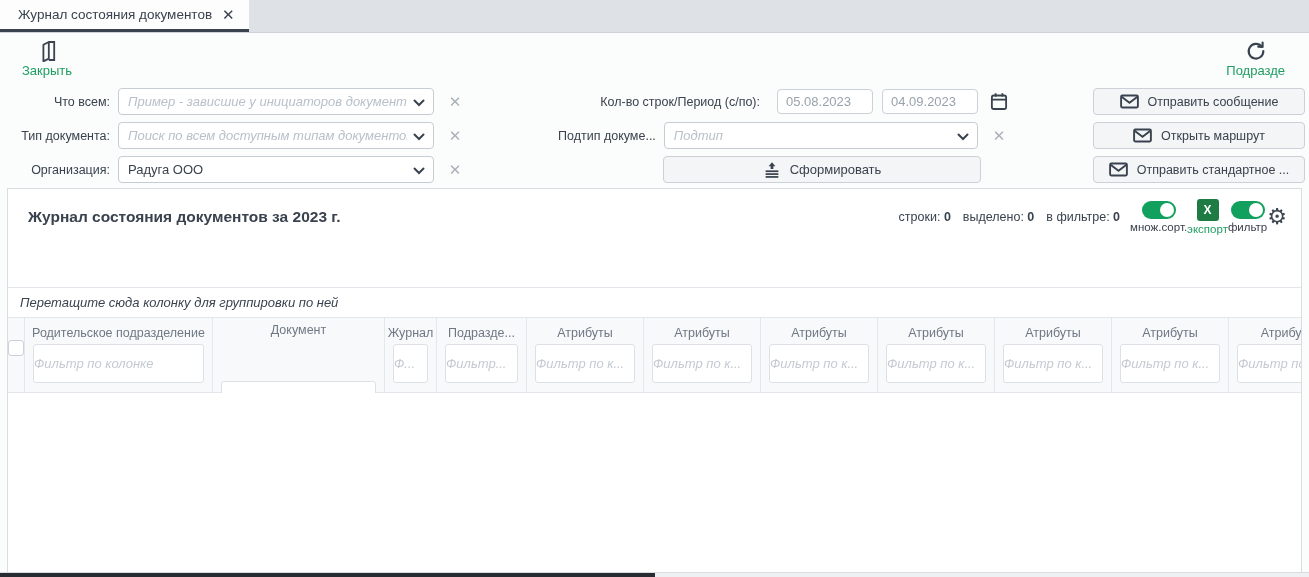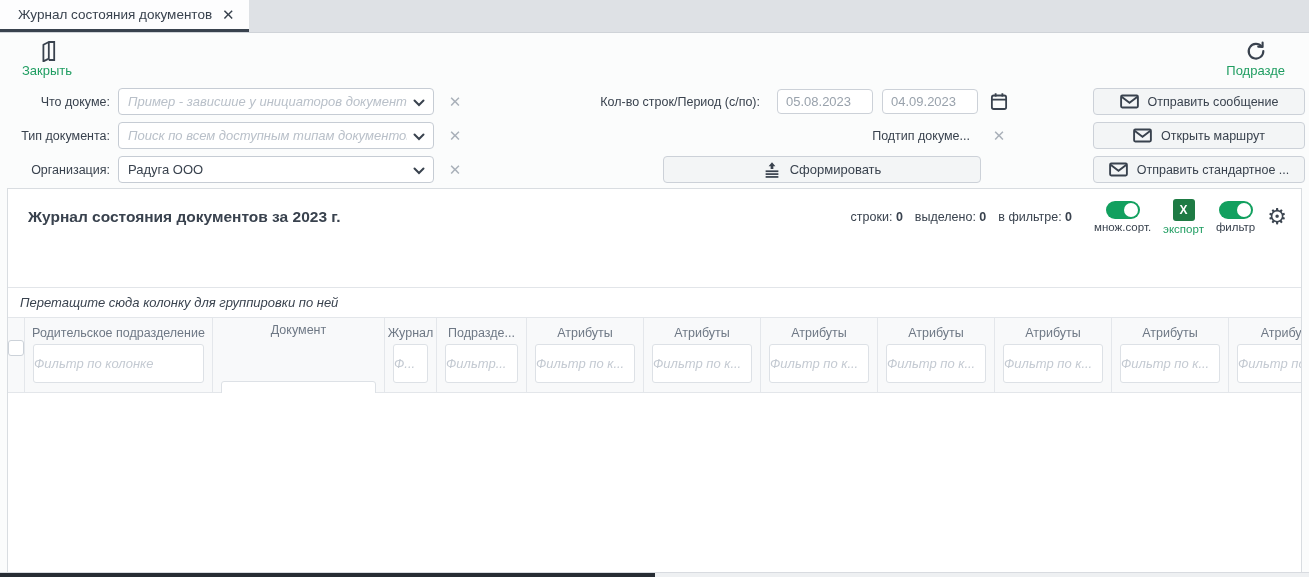--- a/index.html
+++ b/index.html
@@ -39,21 +39,21 @@
   .cal-btn { margin-left:12px; cursor:pointer; display:flex; align-items:center; }
   .gen-btn { width:318px; height:27px; margin-right:27px; background:#f3f5f6; border:1px solid #ccd1d8; border-radius:4px;
     display:flex; align-items:center; justify-content:center; gap:9px; font-size:13px; cursor:pointer; }
   .act-btn { width:212px; height:27px; margin-bottom:7px; background:#f3f5f6; border:1px solid #ccd1d8; border-radius:4px;
     display:flex; align-items:center; justify-content:center; gap:9px; font-size:12.5px; cursor:pointer; white-space:nowrap; overflow:hidden; }
 
   
   .panel { flex:1; margin:0 7px; border:1px solid #d9dde1; background:#fff; display:flex; flex-direction:column; overflow:hidden; }
   .panel-head { height:52px; display:flex; align-items:center; justify-content:space-between; padding:4px 14px 0 20px; flex:0 0 auto; }
   .panel-title { font-size:15.5px; font-weight:bold; }
-  .head-right { display:flex; align-items:center; gap:12px; }
+  .head-right { display:flex; align-items:center; gap:0; }
   .stats { display:flex; gap:12px; font-size:12.5px; margin-right:10px; }
   .stat b { font-weight:bold; }
   .tgl-block { display:flex; flex-direction:column; align-items:center; gap:2px; cursor:pointer; }
   .tgl { width:34px; height:18px; border-radius:9px; background:#12a05f; position:relative; }
   .tgl::after { content:""; position:absolute; right:2px; top:2px; width:14px; height:14px; border-radius:50%; background:#fff; }
   .tgl-label { font-size:11.5px; }
   .xls { width:22px; height:22px; border-radius:3px; background:#1e7b44; color:#fff; font-weight:bold; font-size:12px;
     display:flex; align-items:center; justify-content:center; }
   .xls-label { font-size:11.5px; color:#1f9d61; }
   .gear { font-size:22px; color:#3c4550; cursor:pointer; line-height:1; }
@@ -110,21 +110,21 @@
         </svg>
       </span>
       <span class="tlabel">Подразде</span>
     </div>
   </div>
 
   <div class="filters">
 
     <div class="fg-left">
       <div class="frow">
-        <span class="flabel">Что докуме:</span>
+        <span class="flabel">Что всем:</span>
         <div class="select-box">
           <span class="val ph">Пример - зависшие у инициаторов документы</span>
           <span class="chev">
             <svg width="12" height="8" viewBox="0 0 12 8">
                 <path d="M1.5 1.5 L6 6 L10.5 1.5" fill="none" stroke="#39424e" stroke-width="2" stroke-linecap="round"></path>
               </svg>
           </span>
         </div>
         <span class="clear-x">✕</span>
       </div>
@@ -163,20 +163,28 @@
           <svg width="18" height="19" viewBox="0 0 24 25">
             <rect x="2.5" y="4.5" width="19" height="18" rx="2.5" fill="none" stroke="#39424e" stroke-width="2.4"></rect>
             <line x1="2.5" y1="10" x2="21.5" y2="10" stroke="#39424e" stroke-width="2.4"></line>
             <line x1="7.5" y1="1.5" x2="7.5" y2="6" stroke="#39424e" stroke-width="2.4"></line>
             <line x1="16.5" y1="1.5" x2="16.5" y2="6" stroke="#39424e" stroke-width="2.4"></line>
           </svg>
         </span>
       </div>
       <div class="frow">
         <span class="flabel auto">Подтип докуме...</span>
+        <div class="select-box">
+          <span class="val ph">Подтип</span>
+          <span class="chev">
+            <svg width="12" height="8" viewBox="0 0 12 8">
+                <path d="M1.5 1.5 L6 6 L10.5 1.5" fill="none" stroke="#39424e" stroke-width="2" stroke-linecap="round"></path>
+              </svg>
+          </span>
+        </div>
         <span class="clear-x">✕</span>
       </div>
       <div class="frow">
         <div class="gen-btn">
           <span>
             <svg width="18" height="18" viewBox="0 0 24 24">
               <path d="M12 1.5 L16.5 7 H13.8 V10.5 H10.2 V7 H7.5 Z" fill="#39424e"></path>
               <rect x="3.5" y="12.5" width="17" height="2.3" fill="#39424e"></rect>
               <rect x="3.5" y="16.3" width="17" height="2.3" fill="#39424e"></rect>
               <rect x="3.5" y="20.1" width="17" height="2.3" fill="#39424e"></rect>

